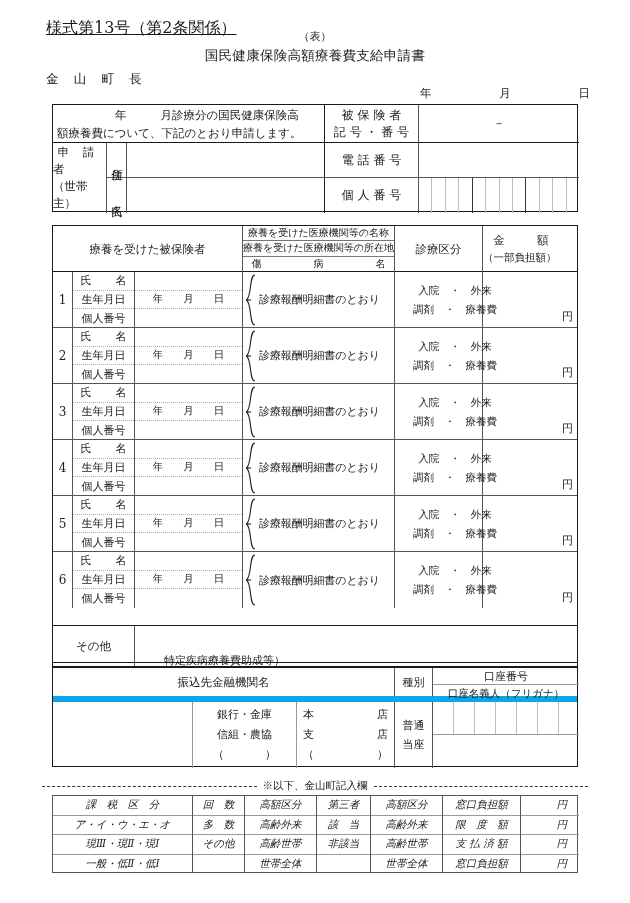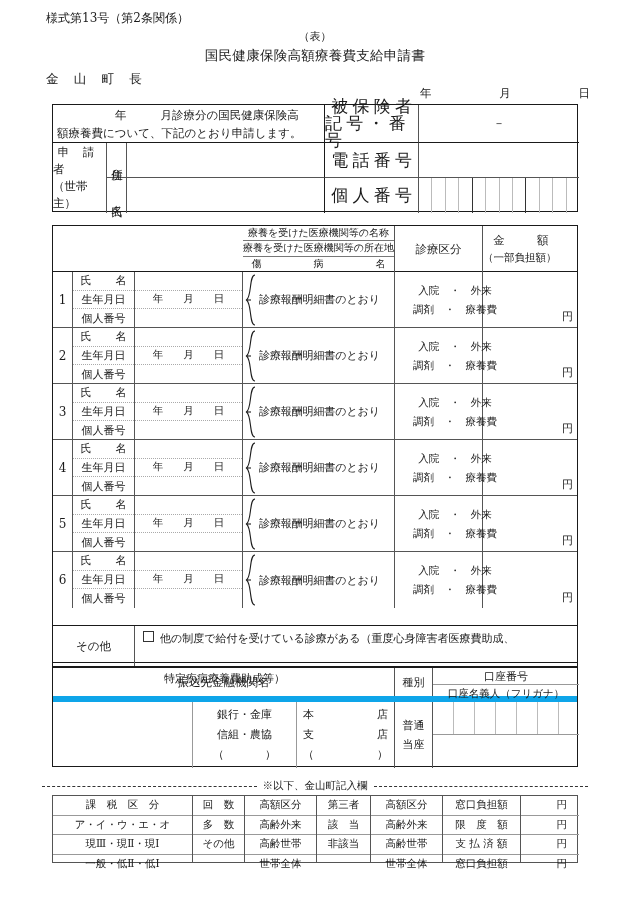--- a/index.html
+++ b/index.html
@@ -5,21 +5,21 @@
   html,body{margin:0;padding:0;background:#ffffff;}
   body{
     width:630px;height:903px;
     font-family:"DejaVu Serif","Liberation Serif",serif;
     color:#1a1a1a;
     -webkit-font-smoothing:antialiased;
   }
   .page{position:relative;width:630px;height:903px;overflow:hidden;}
 
   
-  .form-no{position:absolute;left:46px;top:10px;font-size:12px;}
+  .form-no{position:absolute;left:46px;top:18px;font-size:16px;text-decoration:underline;}
   .paren-hyo{position:absolute;left:0;right:0;top:29px;text-align:center;font-size:11px;}
   .doc-title{position:absolute;left:0;right:0;top:47px;text-align:center;font-size:13.5px;letter-spacing:.02em;}
   .addressee{position:absolute;left:46px;top:71px;font-size:12.5px;letter-spacing:.45em;}
   .dateline{position:absolute;right:40px;top:86px;font-size:11.5px;width:170px;display:flex;justify-content:space-between;}
   .dateline span{display:inline-block;}
 
   
   .box{position:absolute;box-sizing:border-box;border:1.6px solid #1a1a1a;}
   .thin{border:1px solid #555;}
 
@@ -38,21 +38,21 @@
   .vlabel{position:absolute;left:54px;width:20px;box-sizing:border-box;border-right:1px solid #555;
           display:flex;flex-direction:column;align-items:center;justify-content:center;
           font-size:11.5px;line-height:15px;}
   #v-addr{top:38px;height:35px;border-bottom:1px solid #555;}
   #v-name{top:73px;height:35px;}
   .tb-writein{position:absolute;left:74px;width:198px;box-sizing:border-box;border-right:1.6px solid #1a1a1a;}
   #w-addr{top:38px;height:35px;border-bottom:1px solid #555;}
   #w-name{top:73px;height:35px;}
   .tb-rlabel{position:absolute;left:272px;width:94px;box-sizing:border-box;
              border-right:1px solid #555;display:flex;align-items:center;justify-content:center;
-             font-size:17px;font-family:Liberation Serif, serif;}
+             font-size:12px;}
   #rl-hihokensha{top:0;height:38px;border-bottom:1.6px solid #1a1a1a;flex-direction:column;line-height:17px;}
   #rl-tel{top:38px;height:35px;border-bottom:1px solid #555;}
   #rl-kojin{top:73px;height:35px;}
   .tb-rfield{position:absolute;left:366px;width:160px;box-sizing:border-box;}
   #rf-hihokensha{top:0;height:38px;border-bottom:1.6px solid #1a1a1a;display:flex;align-items:center;justify-content:center;font-size:11.5px;}
   #rf-tel{top:38px;height:35px;border-bottom:1px solid #555;}
   #rf-kojin{top:73px;height:35px;display:flex;align-items:stretch;}
   .mn-group{display:flex;flex:1;}
   .mn-group + .mn-group{border-left:1.3px solid #333;}
   .mn-cell{flex:1;}
@@ -136,21 +136,21 @@
   .bk-acct-num span + span{border-left:1px solid #bbb;}
   .bk-acct-name{height:33px;}
 
   
   #divider{position:absolute;left:42px;top:778px;width:546px;height:16px;
            display:flex;align-items:center;font-size:10.5px;}
   .dash{flex:1;border-top:1px dashed #333;height:0;}
   #divider .dtext{padding:0 6px;white-space:nowrap;}
 
   
-  #bottom-table{left:52px;top:795px;width:526px;height:68px;}
+  #bottom-table{left:52px;top:795px;width:526px;height:78px;font-style:italic;}
   .bt-col{position:absolute;top:0;height:100%;box-sizing:border-box;}
   .bt-col .c{height:19.5px;box-sizing:border-box;display:flex;align-items:center;justify-content:center;
              font-size:10.5px;white-space:nowrap;}
   .bt-col .c:not(:last-child){border-bottom:1px solid #999;}
   .bt-col:not(.lastcol){border-right:1px solid #555;}
   .bt-col .c.money{justify-content:flex-end;padding-right:12px;}
 </style>
 </head>
 <body>
 
@@ -217,20 +217,21 @@
         <span class="mn-cell"></span>
           <span class="mn-cell"></span>
           <span class="mn-cell"></span>
           <span class="mn-cell"></span>
       </span>
     </div>
   </div>
 
   <div class="box" id="main-table">
     <div class="mt-head">
+      <div class="mth-insured">療養を受けた被保険者</div>
       <div class="mth-mid">
         <div>療養を受けた医療機関等の名称</div>
         <div>療養を受けた医療機関等の所在地</div>
         <div class="shoubyo">傷　　　病　　　名</div>
       </div>
       <div class="mth-kubun">診療区分</div>
       <div class="mth-kingaku">
         <div class="k1">金　額</div>
         <div class="k2">（一部負担額）</div>
       </div>
@@ -421,23 +422,20 @@
           <div class="r-kingaku">
             <span>円</span>
           </div>
         </div>
       </div>
   </div>
 
   <div class="box" id="sonota">
     <div class="so-label">その他</div>
     <div class="so-body">
-      <div>
-        <span class="chk"></span><span>他の制度で給付を受けている診療がある（重度心身障害者医療費助成、</span>
-      </div>
       <div class="so-l2">特定疾病療養費助成等）</div>
     </div>
   </div>
 
   <div class="box" id="bank">
     <div class="bk-head">
       <div class="bk-head-name">振込先金融機関名</div>
       <div class="bk-head-type">種別</div>
       <div class="bk-head-acct">
         <div class="a1">口座番号</div>

